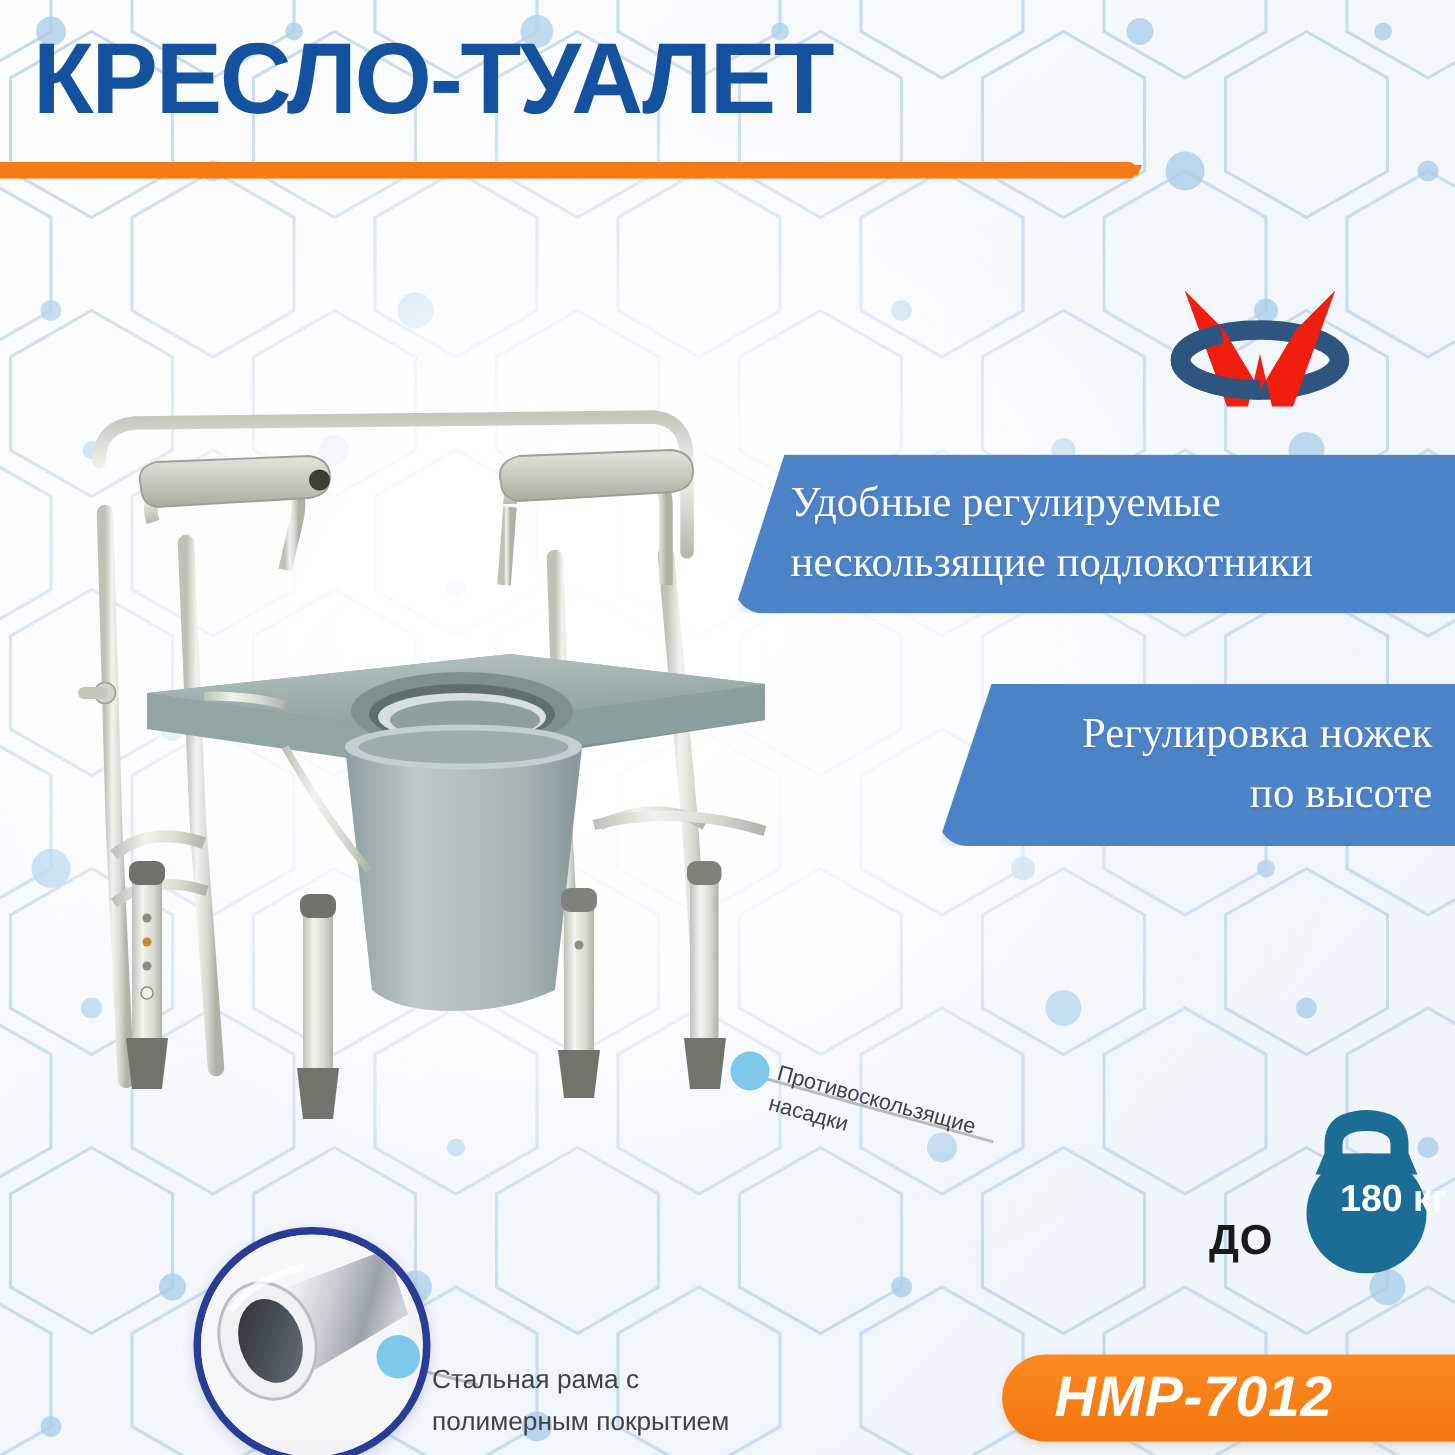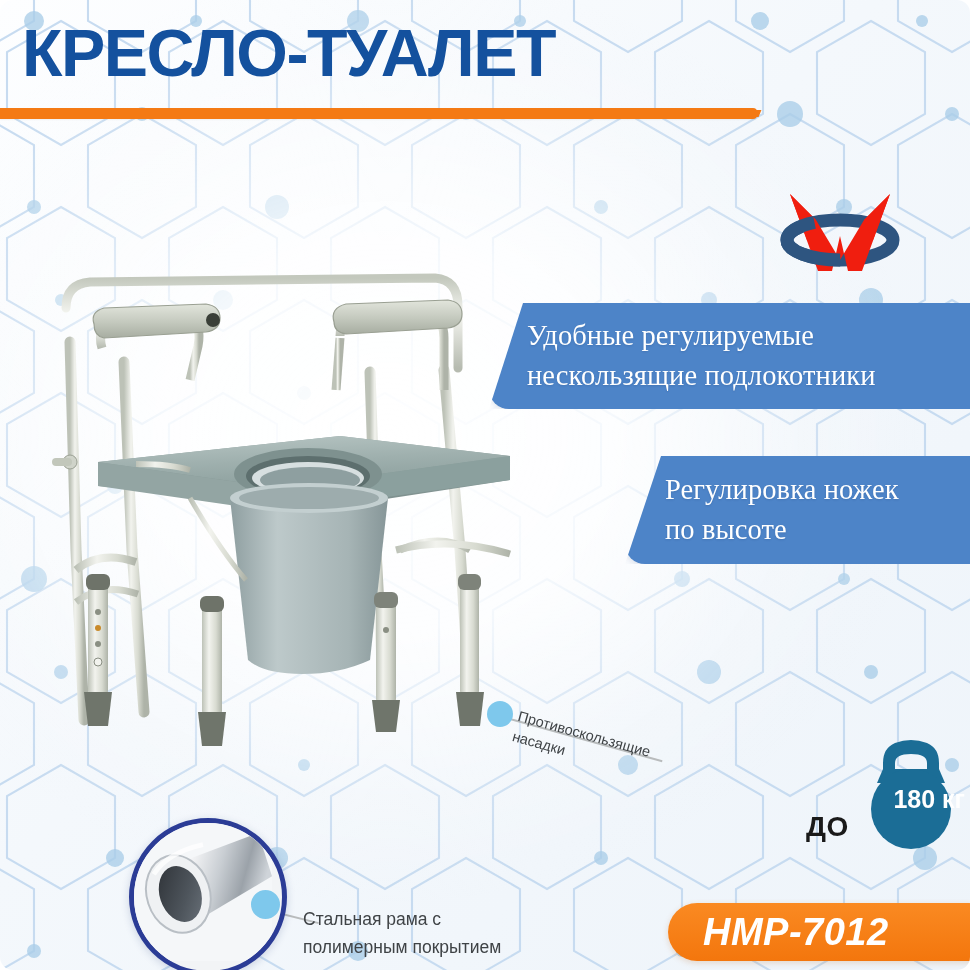--- a/index.html
+++ b/index.html
@@ -4,21 +4,20 @@
 <style>
   html,body{margin:0;padding:0;}
   body{
     width:970px;height:970px;overflow:hidden;
     font-family:"Liberation Sans", sans-serif;
     background:#ffffff;
   }
   #stage{
     position:relative;width:970px;height:970px;overflow:hidden;
     background:linear-gradient(135deg,#fdfeff 0%,#f4f8fc 45%,#eef4fa 100%);
-    border-radius:13px;
   }
 
   
   .bg-hex{position:absolute;inset:0;z-index:0;}
   .bg-wash{
     position:absolute;inset:0;z-index:1;
     background:radial-gradient(ellipse 55% 48% at 40% 45%, rgba(255,255,255,0.97) 0%, rgba(255,255,255,0.82) 42%, rgba(255,255,255,0.18) 78%, rgba(255,255,255,0) 100%);
     pointer-events:none;
   }
 
@@ -65,21 +64,21 @@
     clip-path:polygon(34px 0, 100% 0, 100% 100%, 0 100%);
     padding-left:26px;box-sizing:border-box;
   }
   #banner-arms .banner-txt{padding-left:12px;}
   #banner-legs{
     left:625px;top:456px;width:400px;height:108px;
     border-radius:20px 0 0 20px;
     clip-path:polygon(36px 0, 100% 0, 100% 100%, 0 100%);
     padding-left:26px;box-sizing:border-box;
   }
-  #banner-legs .banner-txt{padding-left:14px;text-align:left;width:290px;}
+  #banner-legs .banner-txt{padding-left:14px;text-align:right;width:290px;}
 
   
   .callout-dot{
     position:absolute;border-radius:50%;
     background:#7ec8ec;z-index:8;
   }
   #dot-tips{left:487px;top:701px;width:26px;height:26px;}
   .callout-line{position:absolute;z-index:7;background:#b9bcbd;}
   #line-tips{
     left:510px;top:718px;width:158px;height:2px;
@@ -98,21 +97,21 @@
     border-radius:50%;border:5px solid #2b3c96;z-index:8;
     overflow:hidden;background:#f2f4f6;
     box-shadow:0 2px 8px rgba(30,50,110,0.18);
   }
   #dot-frame{left:251px;top:890px;width:29px;height:29px;z-index:9;}
   #line-frame{
     left:274px;top:911px;width:46px;height:2px;
     transform-origin:left center;transform:rotate(14deg);
   }
   #txt-frame{
-    position:absolute;left:303px;top:905px;z-index:9;
+    position:absolute;left:288px;top:905px;z-index:9;
     font-size:17.5px;color:#3f4346;line-height:1.62;
     white-space:pre-line;
   }
 
   
   #weight-upto{
     position:absolute;left:806px;top:811px;z-index:9;
     font-size:28px;font-weight:bold;color:#1a1a1a;letter-spacing:0.5px;
   }
   .kettlebell{position:absolute;left:857px;top:737px;width:108px;height:112px;z-index:8;}

